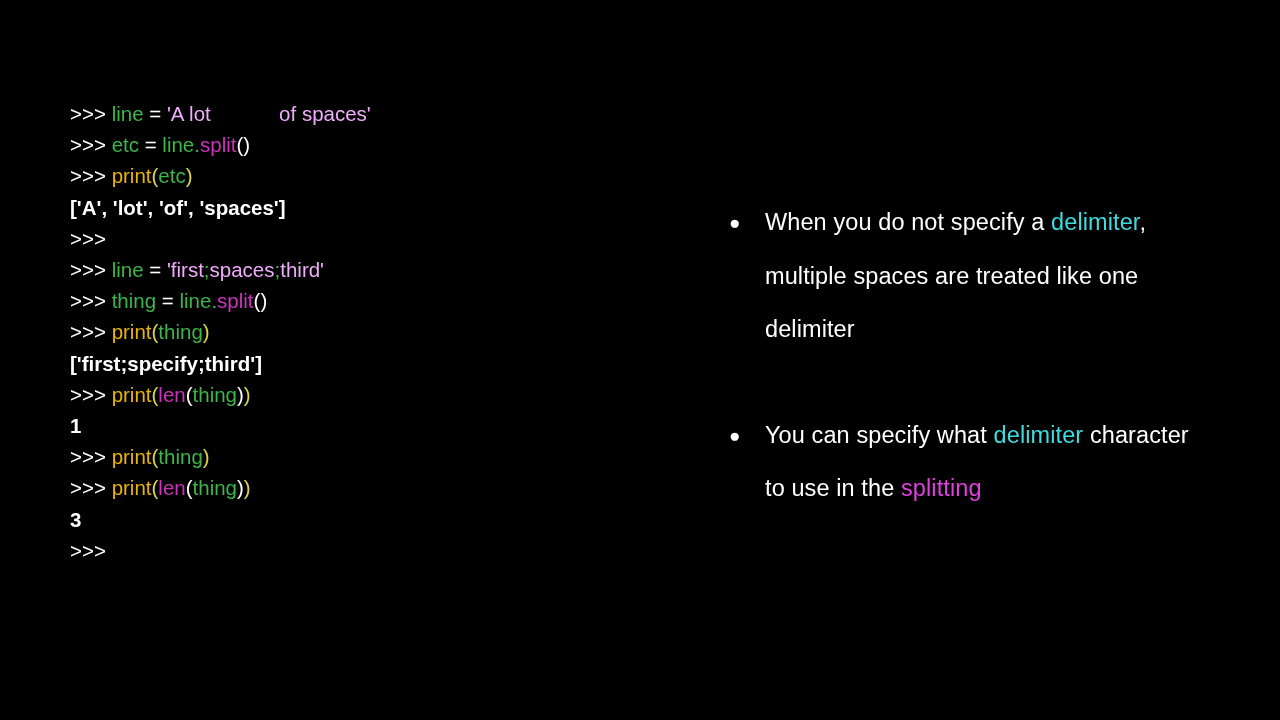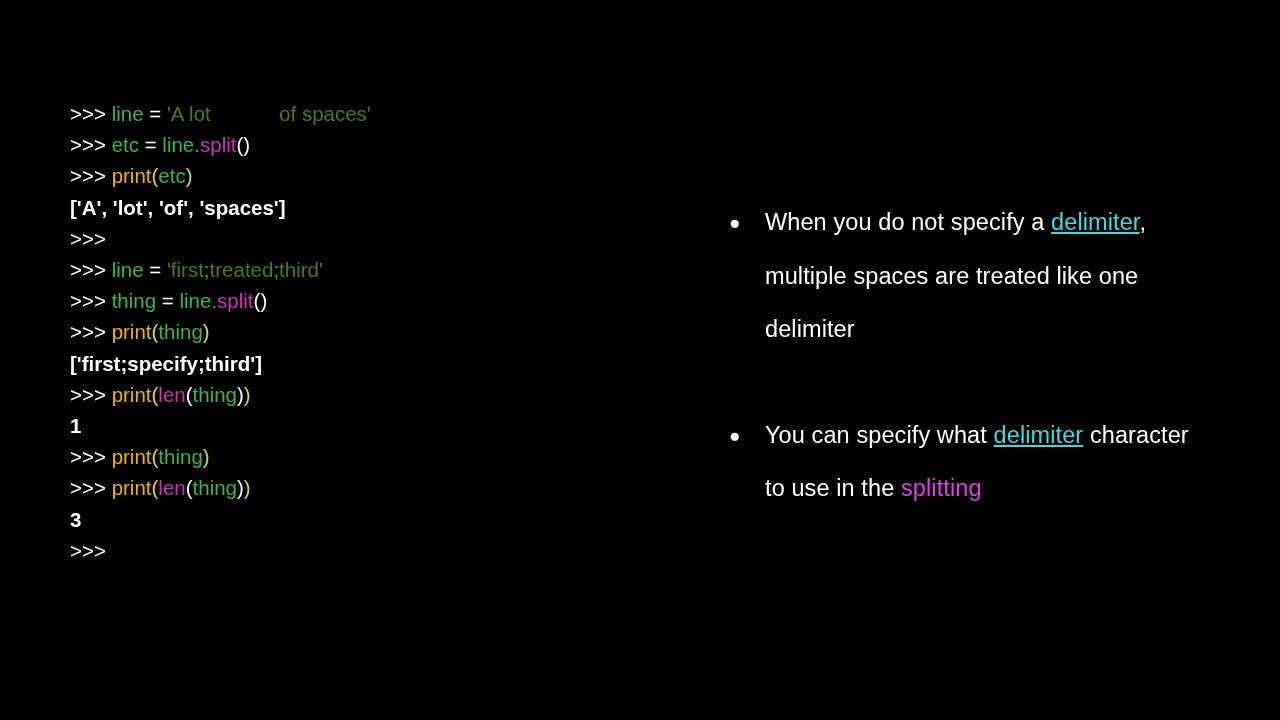--- a/index.html
+++ b/index.html
@@ -35,21 +35,21 @@
     line-height: 31.2px;
     white-space: pre;
     color: #ffffff;
     letter-spacing: 0px;
   }
   .tok { white-space: pre; }
   .t-prompt  { color: #ffffff; }
   .t-plain   { color: #ffffff; font-weight: bold; }
   .t-name    { color: #3cb54a; }
   .t-op      { color: #ffffff; }
-  .t-string  { color: #4d7c0f; }
+  .t-string  { color: #f0abfc; }
   .t-str-sep { color: #3cb54a; }
   .t-func    { color: #eab308; }
   .t-method  { color: #cc33bb; }
   .t-builtin { color: #cc33bb; }
   .t-paren-y { color: #d8d84a; }
   .t-paren-w { color: #ffffff; }
   .t-dot     { color: #3cb54a; }
 
   
   #bullets {
@@ -72,35 +72,35 @@
     text-align: left;
     padding-left: 3px;
   }
   .bullet-text {
     flex: 1 1 auto;
     font-size: 23.5px;
     line-height: 53.5px;
     color: #ffffff;
     letter-spacing: 0.1px;
   }
-  .hl-cyan  { color: #3fdbe0; text-decoration: underline; }
+  .hl-cyan  { color: #3fdbe0; }
   .hl-pink  { color: #e040e0; }
 </style>
 </head>
 <body>
 
 <div id="slide">
 
   <div id="console">
       <div class="code-line"><span class="tok t-prompt">&gt;&gt;&gt; </span><span class="tok t-name">line</span><span class="tok t-op"> = </span><span class="tok t-string">'A lot</span><span class="tok t-string">            </span><span class="tok t-string">of spaces'</span></div>
       <div class="code-line"><span class="tok t-prompt">&gt;&gt;&gt; </span><span class="tok t-name">etc</span><span class="tok t-op"> = </span><span class="tok t-name">line</span><span class="tok t-dot">.</span><span class="tok t-method">split</span><span class="tok t-paren-w">()</span></div>
       <div class="code-line"><span class="tok t-prompt">&gt;&gt;&gt; </span><span class="tok t-func">print</span><span class="tok t-paren-y">(</span><span class="tok t-name">etc</span><span class="tok t-paren-y">)</span></div>
       <div class="code-line"><span class="tok t-plain">['A', 'lot', 'of', 'spaces']</span></div>
       <div class="code-line"><span class="tok t-prompt">&gt;&gt;&gt;</span></div>
-      <div class="code-line"><span class="tok t-prompt">&gt;&gt;&gt; </span><span class="tok t-name">line</span><span class="tok t-op"> = </span><span class="tok t-string">'first</span><span class="tok t-str-sep">;</span><span class="tok t-string">treated</span><span class="tok t-str-sep">;</span><span class="tok t-string">third'</span></div>
+      <div class="code-line"><span class="tok t-prompt">&gt;&gt;&gt; </span><span class="tok t-name">line</span><span class="tok t-op"> = </span><span class="tok t-string">'first</span><span class="tok t-str-sep">;</span><span class="tok t-string">spaces</span><span class="tok t-str-sep">;</span><span class="tok t-string">third'</span></div>
       <div class="code-line"><span class="tok t-prompt">&gt;&gt;&gt; </span><span class="tok t-name">thing</span><span class="tok t-op"> = </span><span class="tok t-name">line</span><span class="tok t-dot">.</span><span class="tok t-method">split</span><span class="tok t-paren-w">()</span></div>
       <div class="code-line"><span class="tok t-prompt">&gt;&gt;&gt; </span><span class="tok t-func">print</span><span class="tok t-paren-y">(</span><span class="tok t-name">thing</span><span class="tok t-paren-y">)</span></div>
       <div class="code-line"><span class="tok t-plain">['first;specify;third']</span></div>
       <div class="code-line"><span class="tok t-prompt">&gt;&gt;&gt; </span><span class="tok t-func">print</span><span class="tok t-paren-y">(</span><span class="tok t-builtin">len</span><span class="tok t-paren-w">(</span><span class="tok t-name">thing</span><span class="tok t-paren-w">)</span><span class="tok t-paren-y">)</span></div>
       <div class="code-line"><span class="tok t-plain">1</span></div>
       <div class="code-line"><span class="tok t-prompt">&gt;&gt;&gt; </span><span class="tok t-func">print</span><span class="tok t-paren-y">(</span><span class="tok t-name">thing</span><span class="tok t-paren-y">)</span></div>
       <div class="code-line"><span class="tok t-prompt">&gt;&gt;&gt; </span><span class="tok t-func">print</span><span class="tok t-paren-y">(</span><span class="tok t-builtin">len</span><span class="tok t-paren-w">(</span><span class="tok t-name">thing</span><span class="tok t-paren-w">)</span><span class="tok t-paren-y">)</span></div>
       <div class="code-line"><span class="tok t-plain">3</span></div>
       <div class="code-line"><span class="tok t-prompt">&gt;&gt;&gt;</span></div>
     </div>

